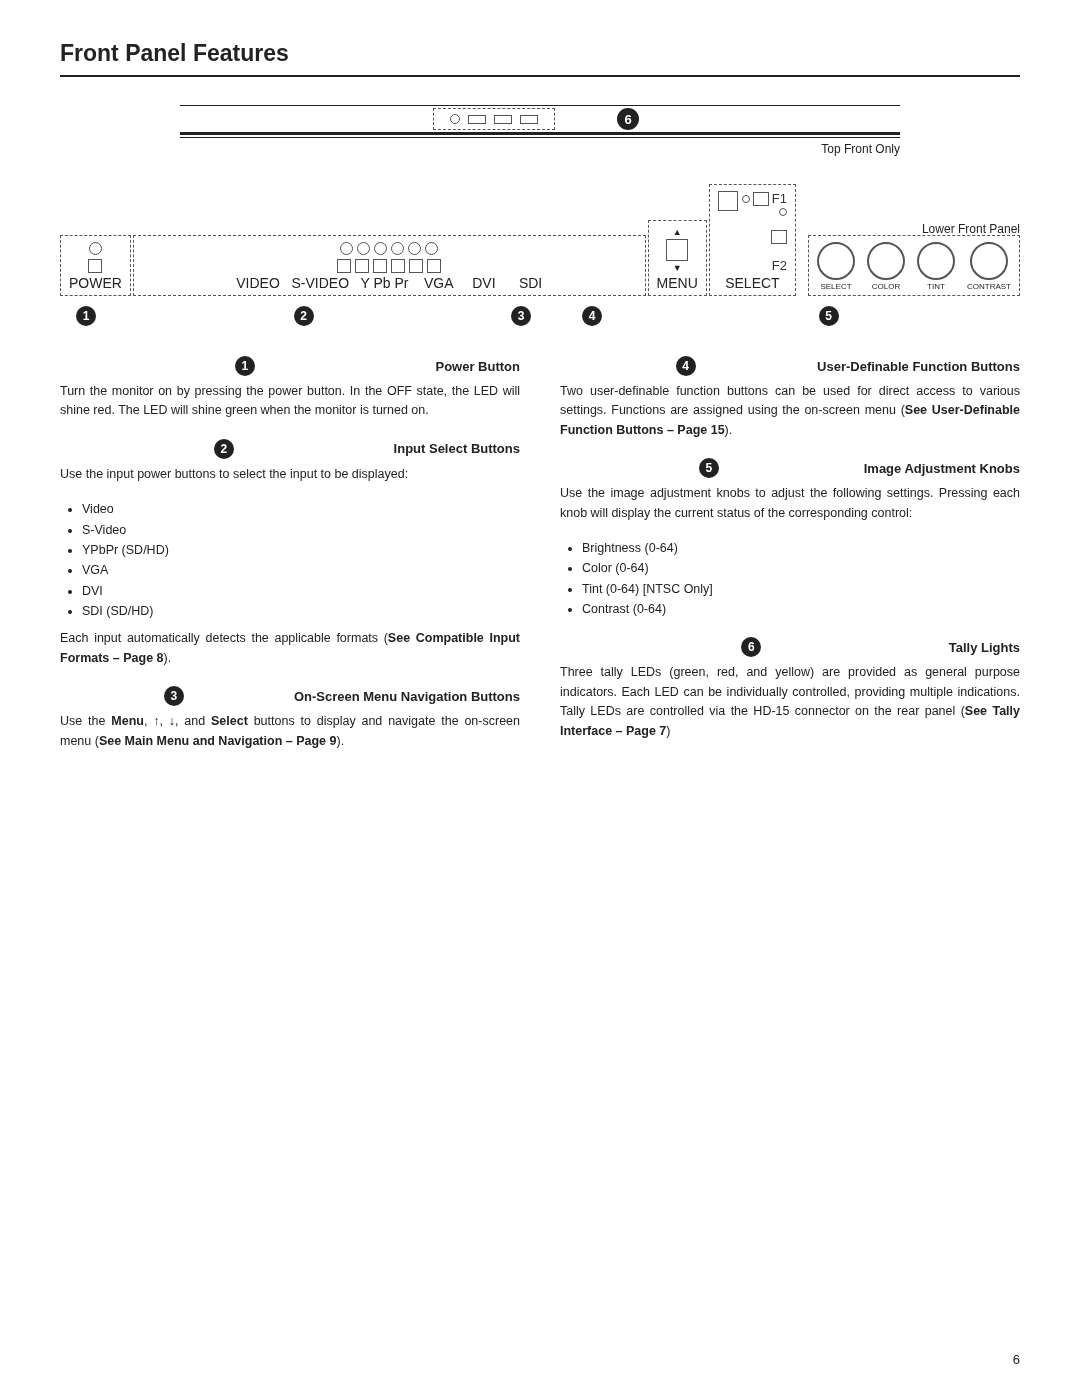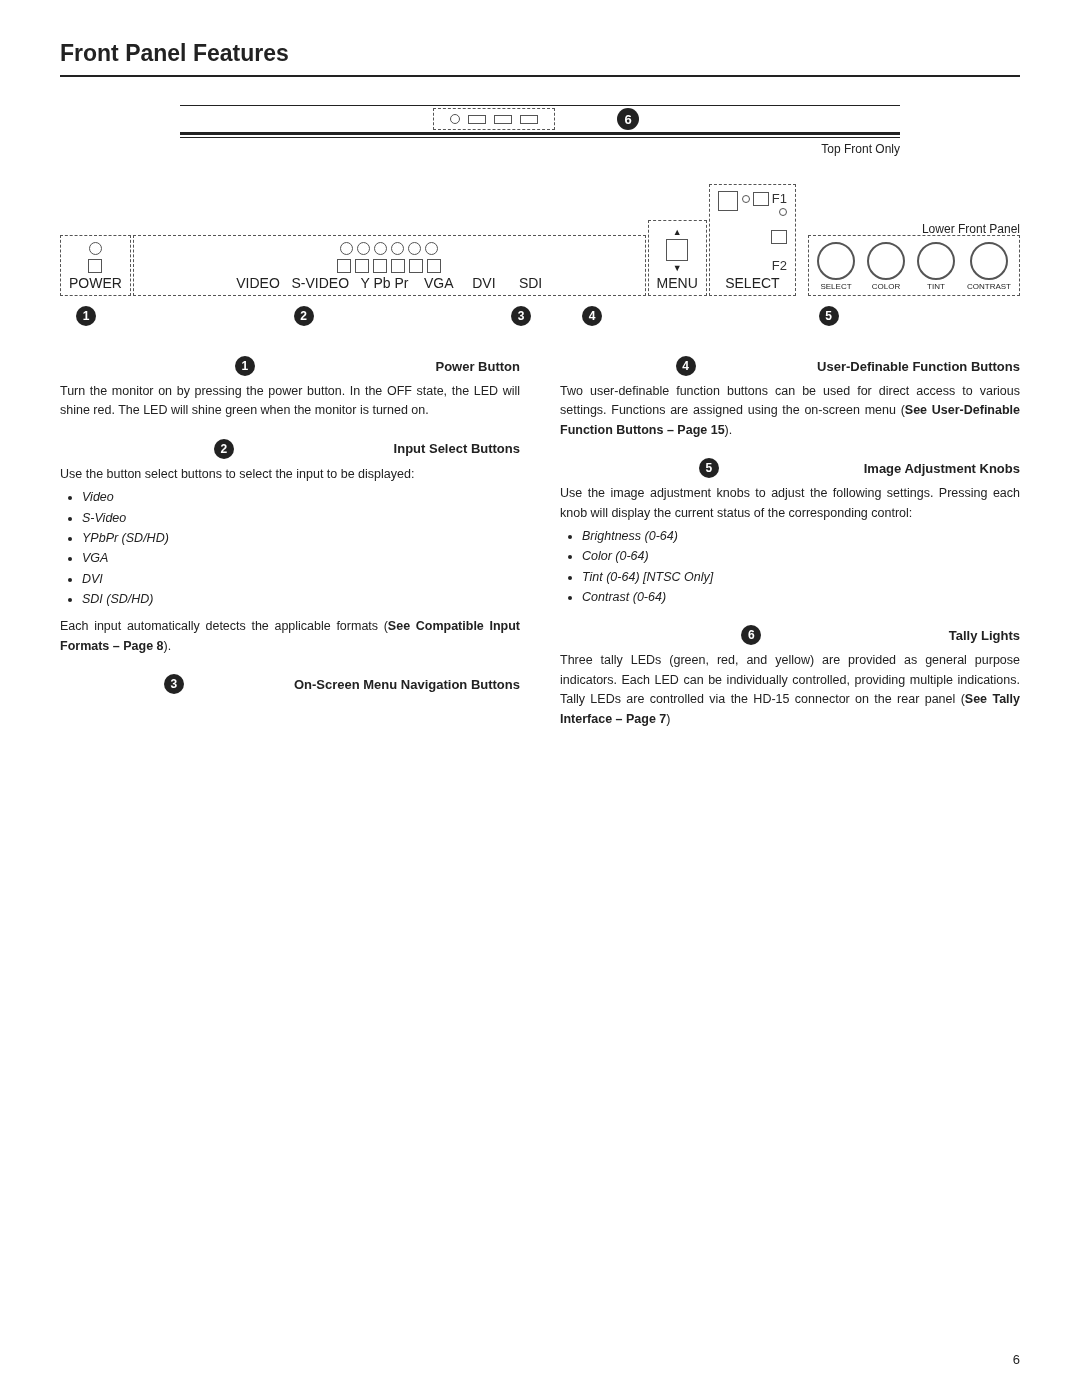--- a/index.html
+++ b/index.html
@@ -196,22 +196,21 @@
       flex-shrink: 0;
     }
     .desc-body {
       font-size: 12.5px;
       line-height: 1.55;
       text-align: justify;
     }
     .desc-body ul {
       list-style: disc;
       padding-left: 22px;
-      margin-top: 4px;
-      font-style: italic;
+      margin-top: 16px;
     }
     .desc-body ul li {
       margin-bottom: 1px;
     }
     .bold { font-weight: bold; }
 
     
     .page-num {
       position: fixed;
       bottom: 30px;
@@ -375,38 +374,41 @@
       </div>
       <div class="desc-body">Turn the monitor on by pressing the power button. In the OFF state, the LED will shine red. The LED will shine green when the monitor is turned on.</div>
     </div>
 
     <div class="desc-item">
       <div class="desc-heading">
         <div class="num-badge">2</div>
         <span>Input Select Buttons</span>
       </div>
       <div class="desc-body">
-        <span>Use the button select buttons to select the input to be displayed:</span>
+        <span>Use the input power buttons to select the input to be displayed:</span>
         <ul>
           <li>Video</li>
           <li>S-Video</li>
           <li>YPbPr (SD/HD)</li>
           <li>VGA</li>
           <li>DVI</li>
           <li>SDI (SD/HD)</li>
         </ul>
         <p style="margin-top:8px;">Each input automatically detects the applicable formats (<span class="bold">See Compatible Input Formats – Page 8</span>).</p>
       </div>
     </div>
 
     <div class="desc-item">
       <div class="desc-heading">
         <div class="num-badge">3</div>
         <span>On-Screen Menu Navigation Buttons</span>
       </div>
+      <div class="desc-body">
+        Use the <span class="bold">Menu</span>, ↑, ↓, and <span class="bold">Select</span> buttons to display and navigate the on-screen menu (<span class="bold">See Main Menu and Navigation – Page 9</span>).
+      </div>
     </div>
 
   </div>
 
   <div class="desc-col">
 
     <div class="desc-item">
       <div class="desc-heading">
         <div class="num-badge">4</div>
         <span>User-Definable Function Buttons</span>

